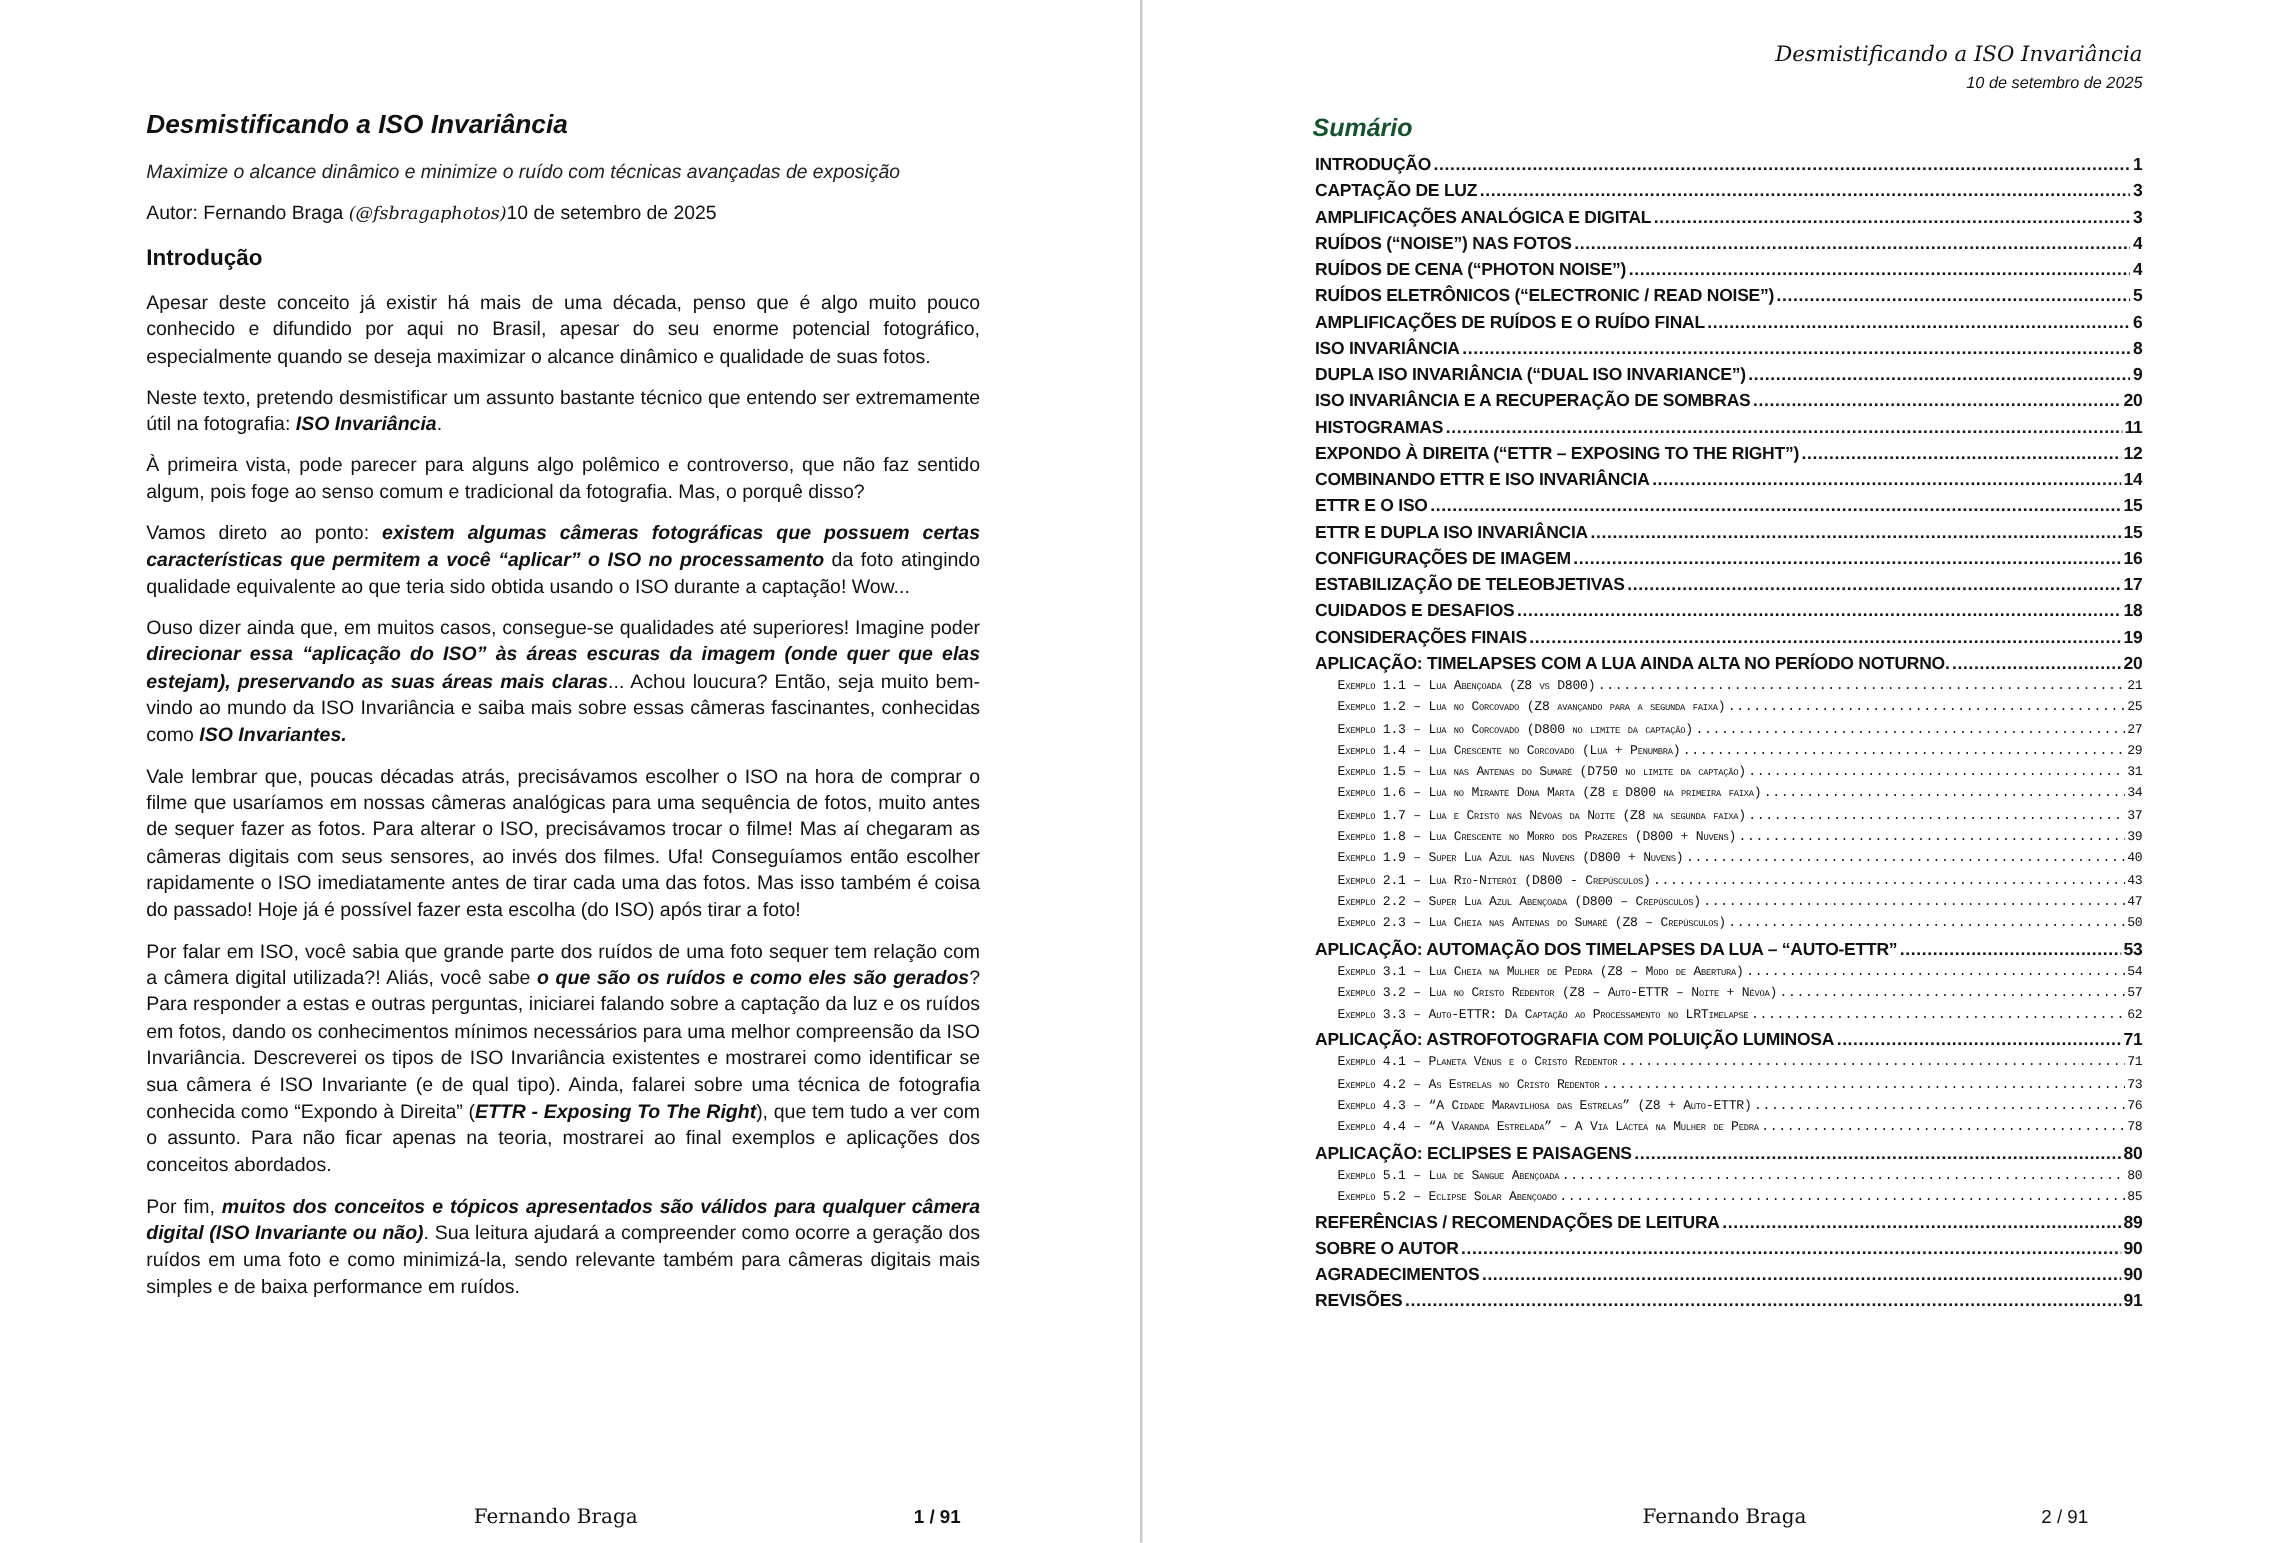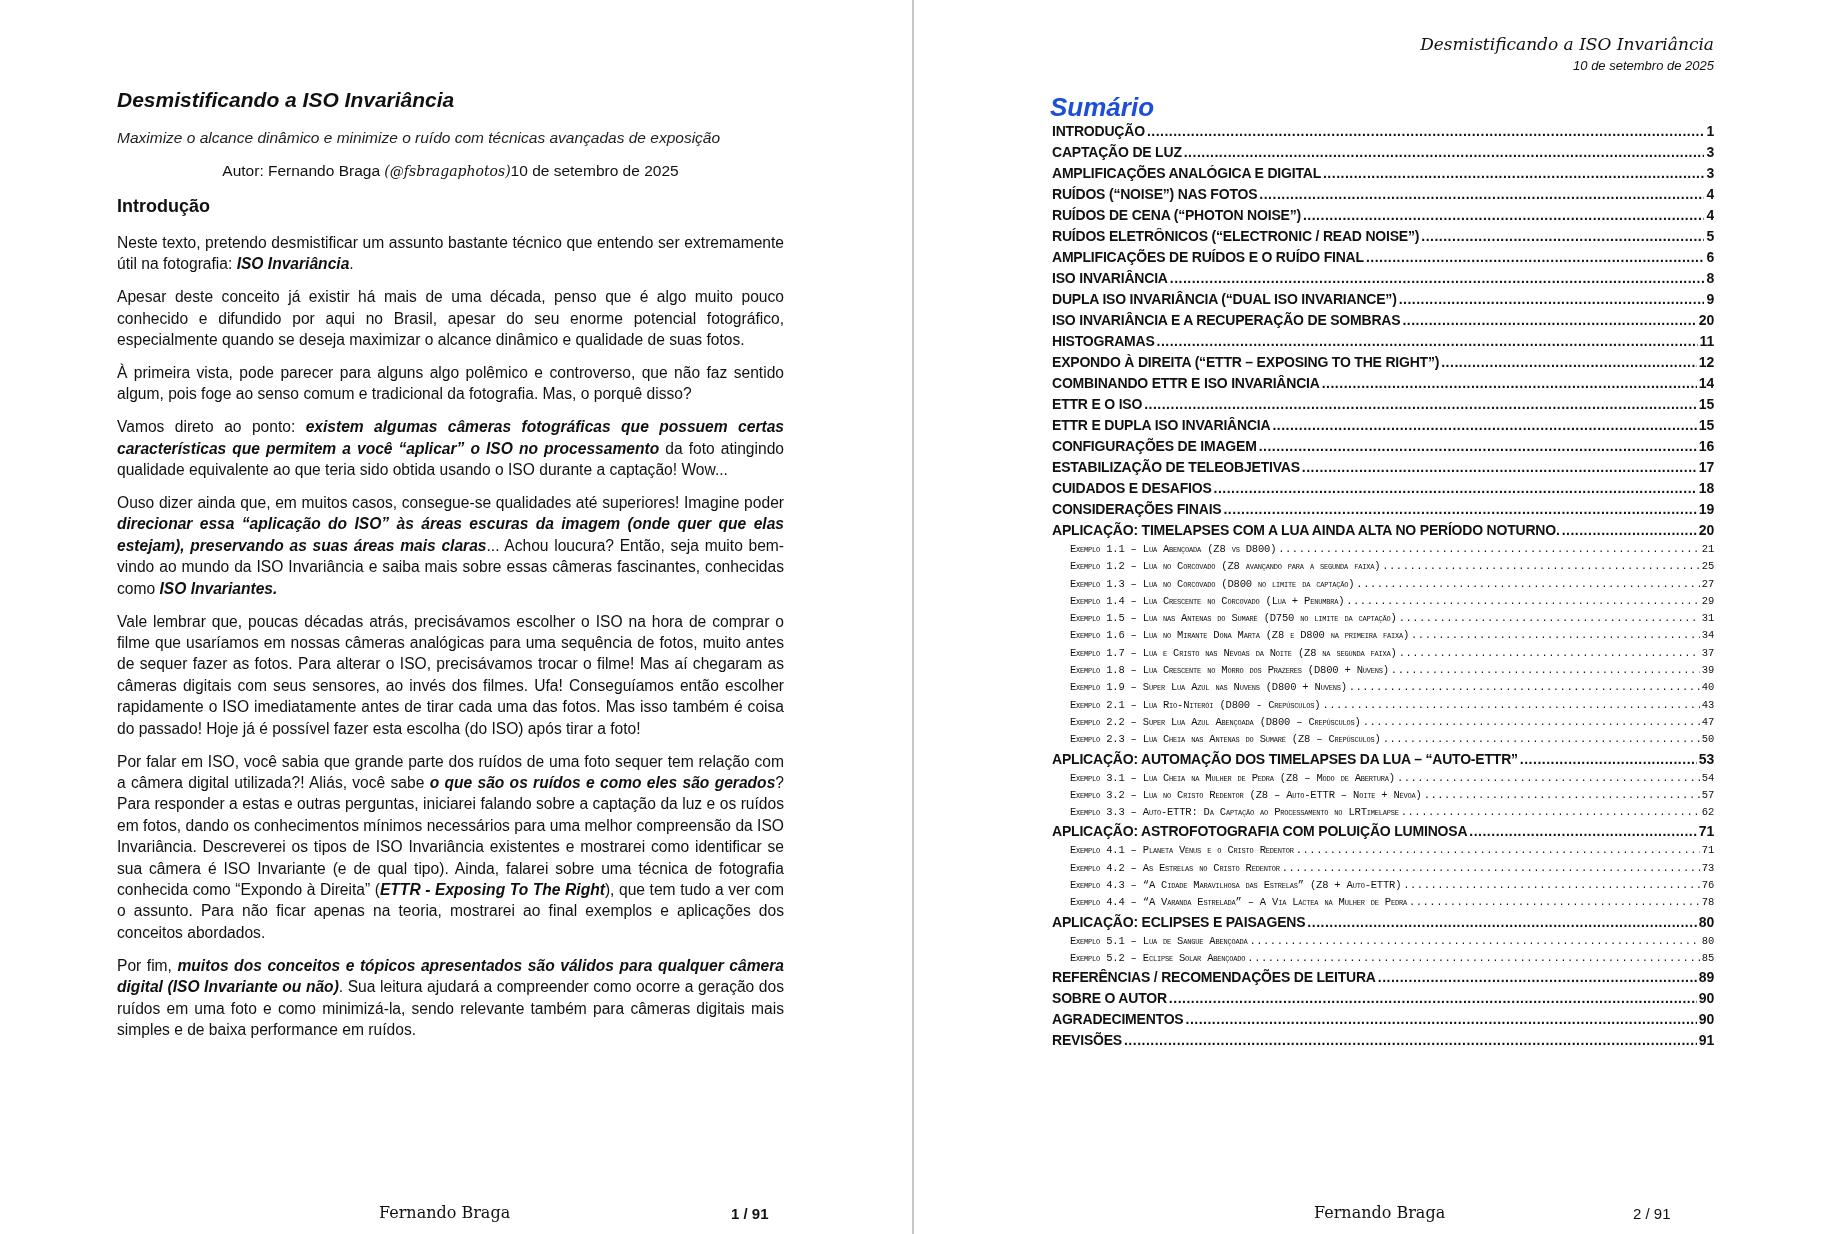--- a/index.html
+++ b/index.html
@@ -4,35 +4,35 @@
 <style>
   html, body { margin:0; padding:0; }
   body { width:1821px; height:1234px; background:#ffffff; position:relative; overflow:hidden;
          font-family:"Liberation Sans", sans-serif; color:#111; }
   .divider { position:absolute; left:912px; top:0; width:2px; height:1234px; background:#c8c8c8; }
 
   
   .page-left { position:absolute; left:117px; top:0; width:667px; height:1234px; }
   .doc-title { position:absolute; top:88px; left:0; font-size:21px; font-weight:bold; font-style:italic; margin:0; }
   .doc-subtitle { position:absolute; top:129px; left:0; font-size:15.5px; font-style:italic; color:#222; }
-  .author-line { position:absolute; top:162px; left:0; width:667px; font-size:15.5px; display:flex; justify-content:center; }
+  .author-line { position:absolute; top:162px; left:0; width:667px; font-size:15.5px; display:flex; justify-content:flex-start; }
   .handle { font-family:"DejaVu Serif", serif; font-style:italic; font-size:14px; }
   .section-heading { position:absolute; top:196px; left:0; font-size:18px; font-weight:bold; margin:0; }
   .body { position:absolute; top:232px; left:0; width:667px; font-size:15.6px; line-height:21.4px; text-align:justify; }
   .body p { margin:0 0 11.5px 0; }
   .body b { font-weight:bold; font-style:italic; }
 
   .footer-name { position:absolute; top:1203px; font-family:"DejaVu Serif", serif; font-size:16px; }
   .footer-page { position:absolute; top:1205px; font-size:15px; }
 
   
   .page-right { position:absolute; left:1048px; top:0; width:666px; height:1234px; }
   .run-head-title { position:absolute; right:0; top:34px; font-family:"DejaVu Serif", serif; font-style:italic; font-size:17px; }
   .run-head-date { position:absolute; right:0; top:58px; font-style:italic; font-size:13px; }
-  .toc-title { position:absolute; top:92px; left:2px; font-size:26px; font-style:italic; color:#1d4ed8; margin:0; }
+  .toc-title { position:absolute; top:92px; left:2px; font-size:20px; font-style:italic; color:#14532d; margin:0; }
   .toc { position:absolute; top:123px; left:4px; width:662px; }
   .toc-row { display:flex; align-items:baseline; white-space:nowrap; overflow:hidden; }
   .toc-row.main { height:21px; font-size:14px; font-weight:bold; font-family:"Liberation Sans", sans-serif; letter-spacing:-0.2px; }
   .toc-row.sub { height:17.3px; font-size:10.5px; padding-left:18px; font-variant:small-caps; letter-spacing:-0.2px;font-family:Liberation Mono, monospace; }
   .toc-row .label { flex:0 0 auto; }
   .toc-row .dots { flex:1 1 auto; overflow:hidden; margin:0 2px; }
   .toc-row .dots::before { content:"........................................................................................................................................................................................................................................................................."; letter-spacing:0.5px; }
   .toc-row .pg { flex:0 0 auto; }
 </style>
 </head>
@@ -42,22 +42,22 @@
 
 <div class="page-left">
   <h1 class="doc-title">Desmistificando a ISO Invariância</h1>
   <div class="doc-subtitle">Maximize o alcance dinâmico e minimize o ruído com técnicas avançadas de exposição</div>
   <div class="author-line">
     <span><span>Autor: Fernando Braga </span><span class="handle">(@fsbragaphotos)</span></span>
     <span>10 de setembro de 2025</span>
   </div>
   <h2 class="section-heading">Introdução</h2>
   <div class="body" id="body-text">
+      <p><span>Apesar deste conceito já existir há mais de uma década, penso que é algo muito pouco conhecido e difundido por aqui no Brasil, apesar do seu enorme potencial fotográfico, especialmente quando se deseja maximizar o alcance dinâmico e qualidade de suas fotos.</span></p>
       <p><span>Neste texto, pretendo desmistificar um assunto bastante técnico que entendo ser extremamente útil na fotografia: </span><b>ISO Invariância</b><span>.</span></p>
-      <p><span>Apesar deste conceito já existir há mais de uma década, penso que é algo muito pouco conhecido e difundido por aqui no Brasil, apesar do seu enorme potencial fotográfico, especialmente quando se deseja maximizar o alcance dinâmico e qualidade de suas fotos.</span></p>
       <p><span>À primeira vista, pode parecer para alguns algo polêmico e controverso, que não faz sentido algum, pois foge ao senso comum e tradicional da fotografia. Mas, o porquê disso?</span></p>
       <p><span>Vamos direto ao ponto: </span><b>existem algumas câmeras fotográficas que possuem certas características que permitem a você “aplicar” o ISO no processamento</b><span> da foto atingindo qualidade equivalente ao que teria sido obtida usando o ISO durante a captação! Wow...</span></p>
       <p><span>Ouso dizer ainda que, em muitos casos, consegue-se qualidades até superiores! Imagine poder </span><b>direcionar essa “aplicação do ISO” às áreas escuras da imagem (onde quer que elas estejam), preservando as suas áreas mais claras</b><span>... Achou loucura? Então, seja muito bem-vindo ao mundo da ISO Invariância e saiba mais sobre essas câmeras fascinantes, conhecidas como </span><b>ISO Invariantes.</b></p>
       <p><span>Vale lembrar que, poucas décadas atrás, precisávamos escolher o ISO na hora de comprar o filme que usaríamos em nossas câmeras analógicas para uma sequência de fotos, muito antes de sequer fazer as fotos. Para alterar o ISO, precisávamos trocar o filme! Mas aí chegaram as câmeras digitais com seus sensores, ao invés dos filmes. Ufa! Conseguíamos então escolher rapidamente o ISO imediatamente antes de tirar cada uma das fotos. Mas isso também é coisa do passado! Hoje já é possível fazer esta escolha (do ISO) após tirar a foto!</span></p>
       <p><span>Por falar em ISO, você sabia que grande parte dos ruídos de uma foto sequer tem relação com a câmera digital utilizada?! Aliás, você sabe </span><b>o que são os ruídos e como eles são gerados</b><span>? Para responder a estas e outras perguntas, iniciarei falando sobre a captação da luz e os ruídos em fotos, dando os conhecimentos mínimos necessários para uma melhor compreensão da ISO Invariância. Descreverei os tipos de ISO Invariância existentes e mostrarei como identificar se sua câmera é ISO Invariante (e de qual tipo). Ainda, falarei sobre uma técnica de fotografia conhecida como “Expondo à Direita” (</span><b>ETTR - Exposing To The Right</b><span>), que tem tudo a ver com o assunto. Para não ficar apenas na teoria, mostrarei ao final exemplos e aplicações dos conceitos abordados.</span></p>
       <p><span>Por fim, </span><b>muitos dos conceitos e tópicos apresentados são válidos para qualquer câmera digital (ISO Invariante ou não)</b><span>. Sua leitura ajudará a compreender como ocorre a geração dos ruídos em uma foto e como minimizá-la, sendo relevante também para câmeras digitais mais simples e de baixa performance em ruídos.</span></p>
     </div>
   <div class="footer-name" style="left:262px;">Fernando Braga</div>
   <div class="footer-page" style="left:614px;font-weight:bold;">1 / 91</div>
 </div>

